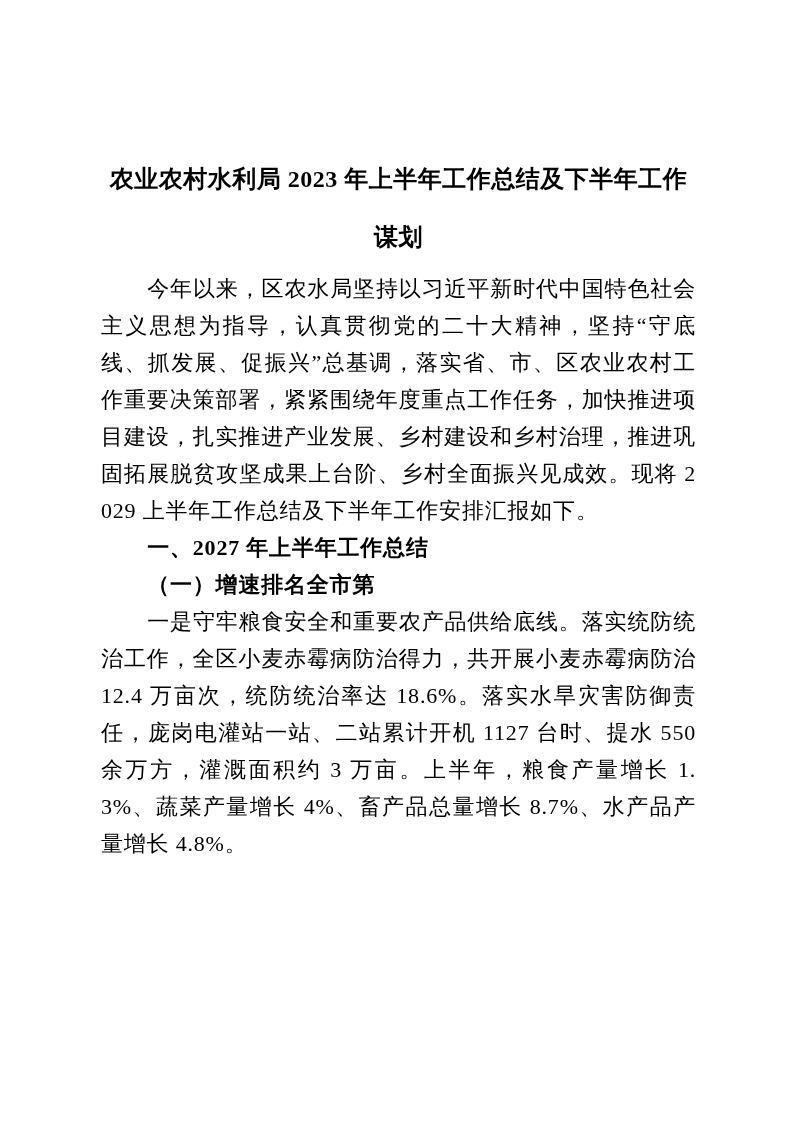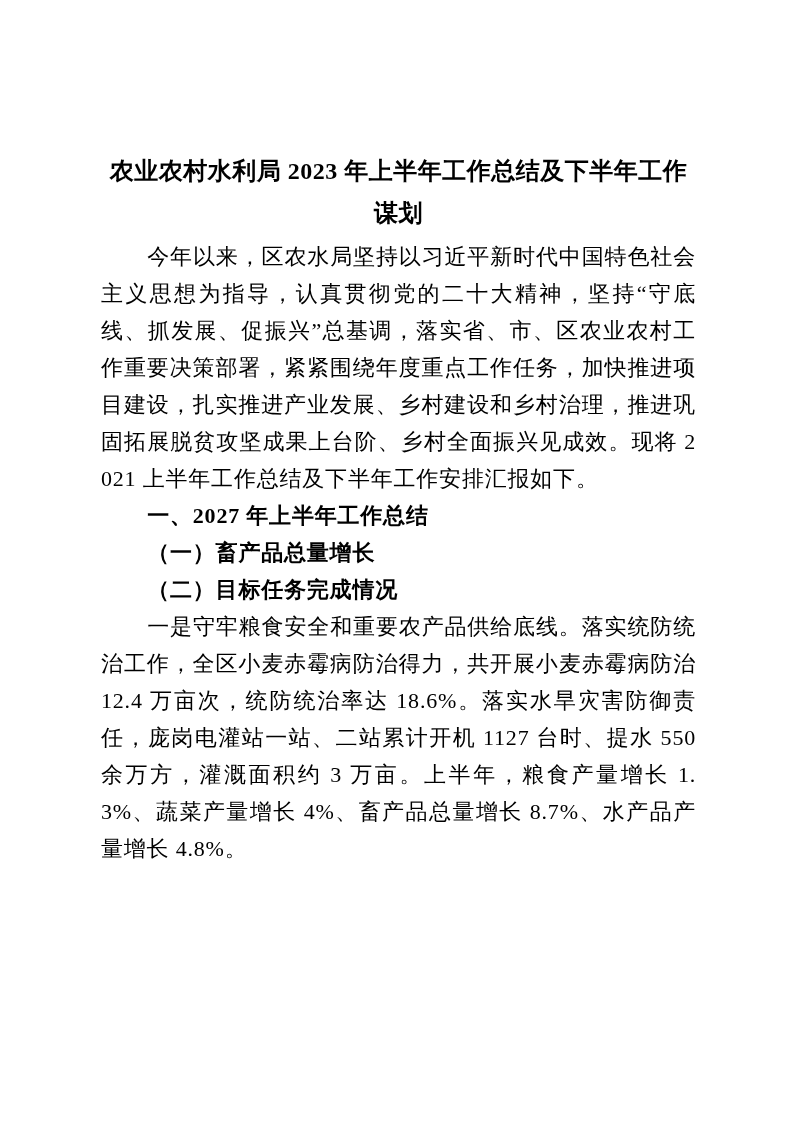--- a/index.html
+++ b/index.html
@@ -16,21 +16,21 @@
     box-sizing: border-box;
     padding: 150px 97px 0 101px;
     color: #000000;
     font-family: "Liberation Serif", "DejaVu Serif", serif;
     overflow: hidden;
   }
   .doc-title {
     margin: 0 0 4px 0;
     font-size: 24px;
     font-weight: bold;
-    line-height: 42px;
+    line-height: 58px;
     text-align: center;
     letter-spacing: 0.5px;
   }
   .para {
     margin: 0;
     font-size: 22px;
     line-height: 37px;
     letter-spacing: 0.8px;
     text-align: justify;
     text-align-last: left;
@@ -47,24 +47,23 @@
     text-indent: 2.1em;
   }
 </style>
 </head>
 <body>
 
 <div class="page">
 
   <h1 class="doc-title">农业农村水利局 2023 年上半年工作总结及下半年工作谋划</h1>
 
-  <p class="para">今年以来，区农水局坚持以习近平新时代中国特色社会主义思想为指导，认真贯彻党的二十大精神，坚持“守底线、抓发展、促振兴”总基调，落实省、市、区农业农村工作重要决策部署，紧紧围绕年度重点工作任务，加快推进项目建设，扎实推进产业发展、乡村建设和乡村治理，推进巩固拓展脱贫攻坚成果上台阶、乡村全面振兴见成效。现将 2021 上半年工作总结及下半年工作安排汇报如下。</p>
+  <p class="para">今年以来，区农水局坚持以习近平新时代中国特色社会主义思想为指导，认真贯彻党的二十大精神，坚持“守底线、抓发展、促振兴”总基调，落实省、市、区农业农村工作重要决策部署，紧紧围绕年度重点工作任务，加快推进项目建设，扎实推进产业发展、乡村建设和乡村治理，推进巩固拓展脱贫攻坚成果上台阶、乡村全面振兴见成效。现将 2029 上半年工作总结及下半年工作安排汇报如下。</p>
 
   <h2 class="heading-l1">一、2027 年上半年工作总结</h2>
 
-  <h3 class="heading-l2">（一）畜产品总量增长</h3>
+  <h3 class="heading-l2">（一）增速排名全市第</h3>
 
 
-  <h3 class="heading-l2">（二）目标任务完成情况</h3>
 
   <p class="para">一是守牢粮食安全和重要农产品供给底线。落实统防统治工作，全区小麦赤霉病防治得力，共开展小麦赤霉病防治 12.4 万亩次，统防统治率达 18.6%。落实水旱灾害防御责任，庞岗电灌站一站、二站累计开机 1127 台时、提水 550 余万方，灌溉面积约 3 万亩。上半年，粮食产量增长 1.3%、蔬菜产量增长 4%、畜产品总量增长 8.7%、水产品产量增长 4.8%。</p>
 
 </div>
 
 </body></html>

